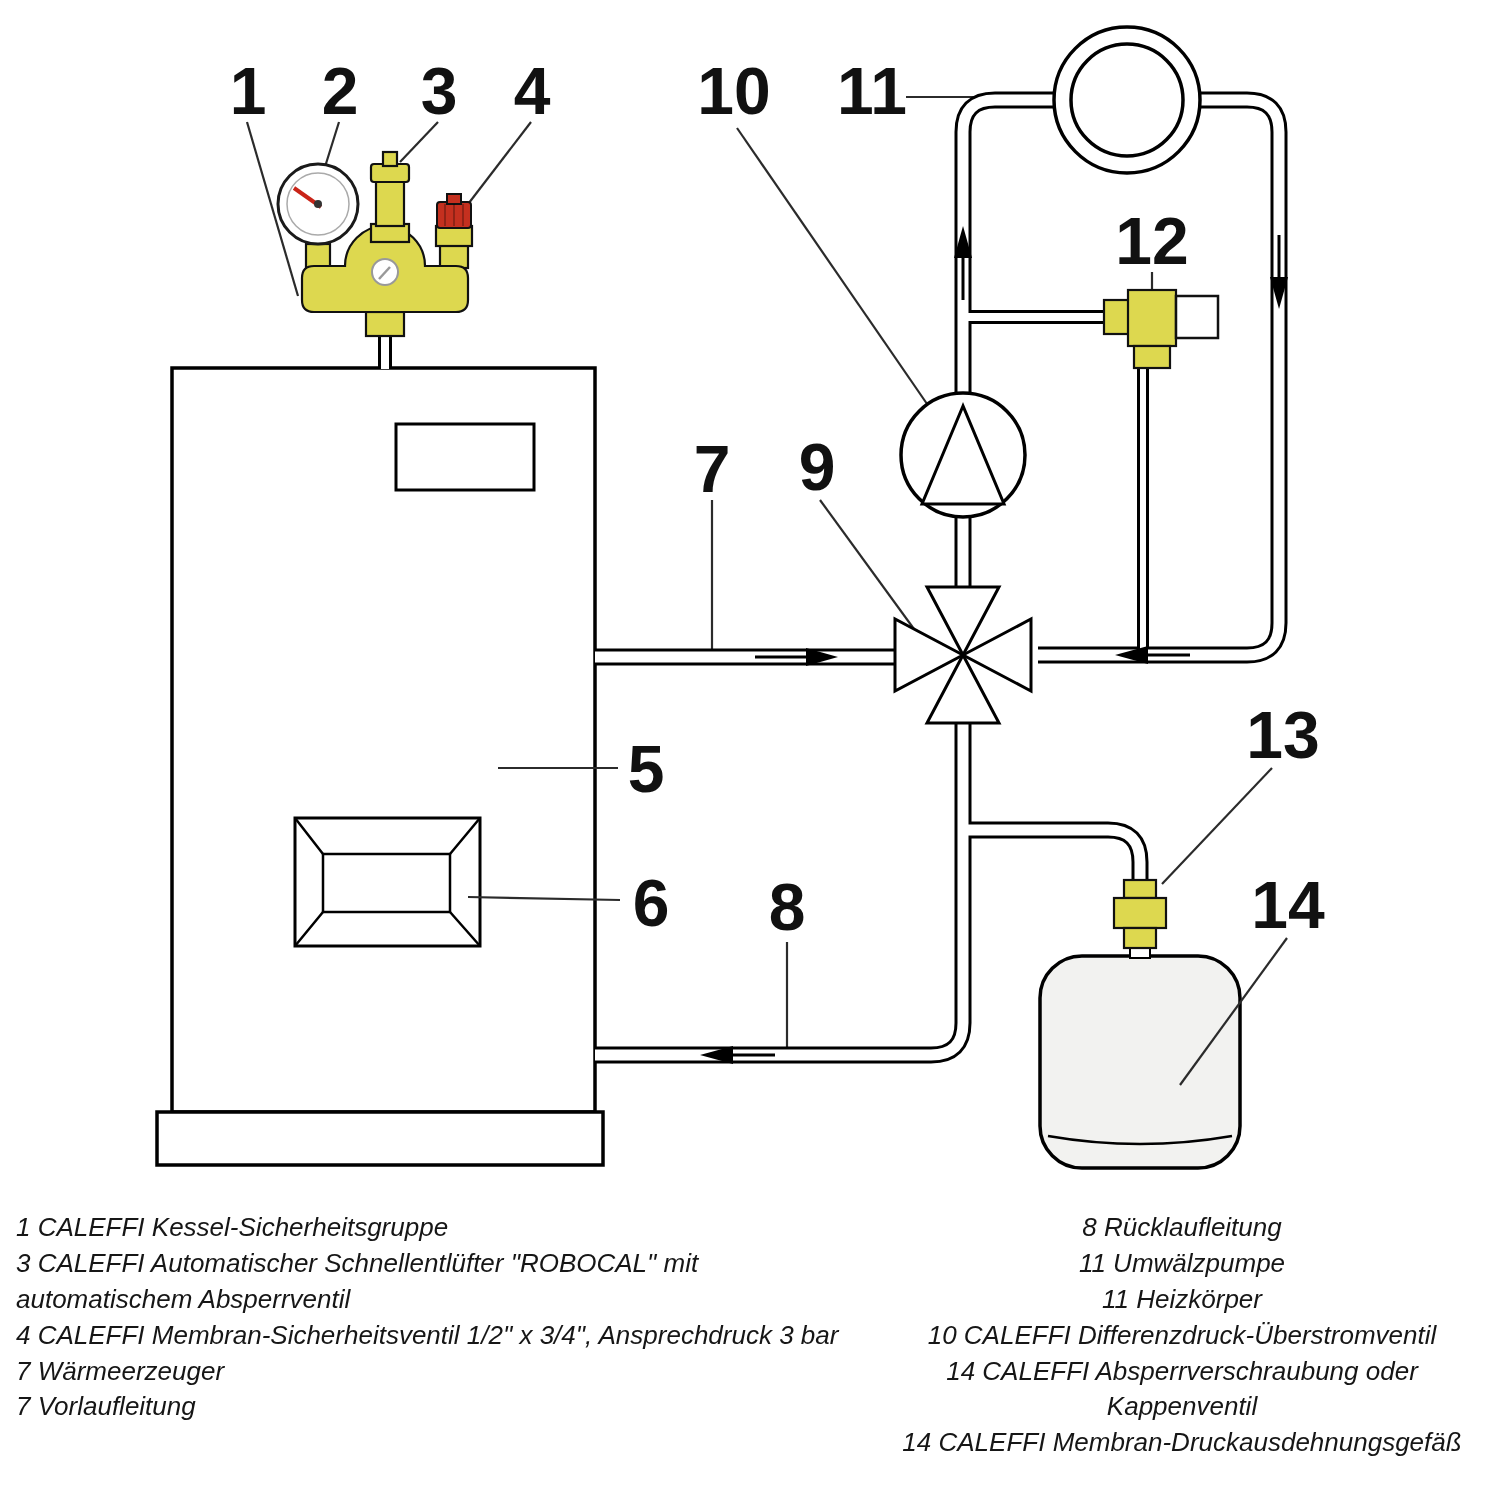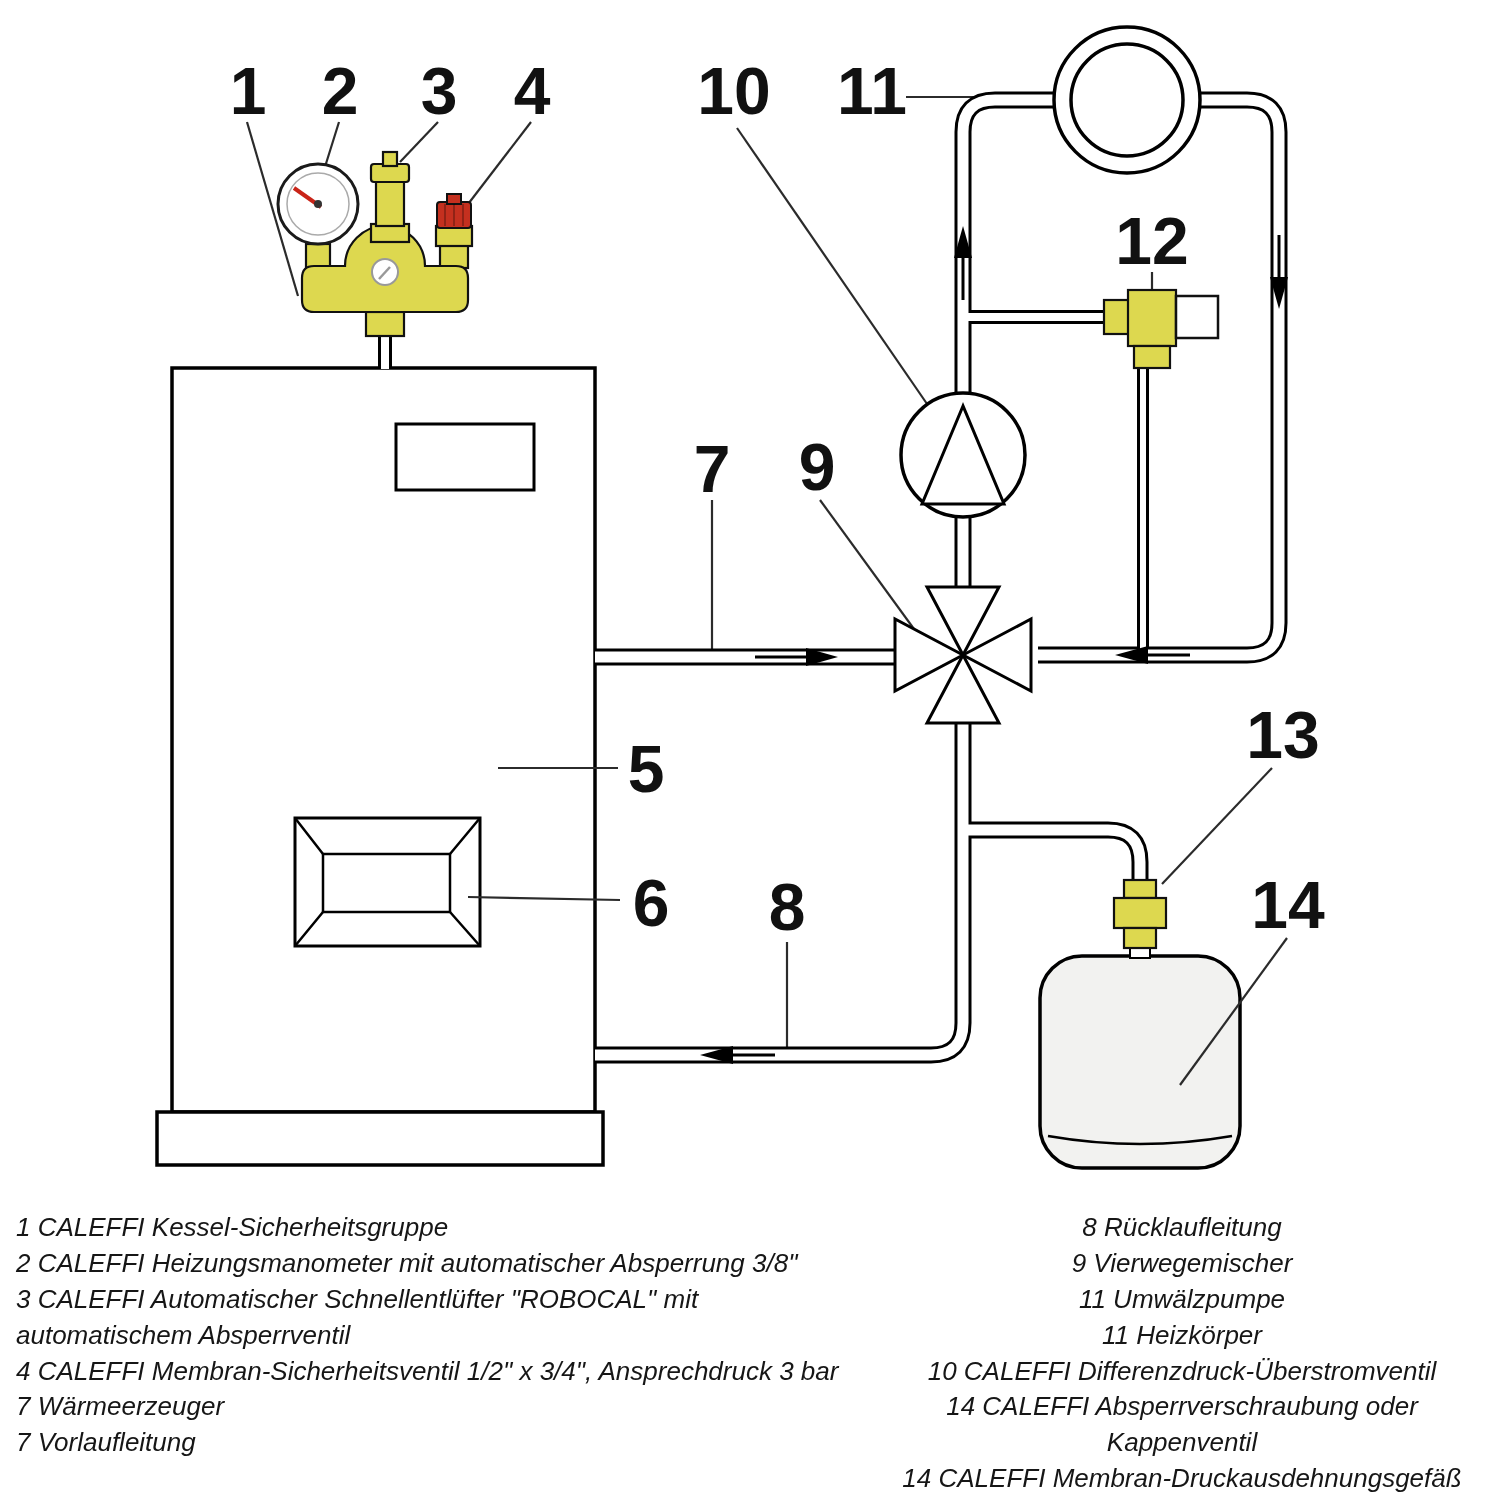--- a/index.html
+++ b/index.html
@@ -186,29 +186,27 @@
     <text class="callout" x="651" y="926">6</text>
     <text class="callout" x="787" y="930">8</text>
     <text class="callout" x="1283" y="758">13</text>
     <text class="callout" x="1288" y="928">14</text>
   </g>
 </svg>
 
   <div class="legend">
     <div class="legend-col legend-left">
       <div class="legend-item">1 CALEFFI Kessel-Sicherheitsgruppe</div>
-      <div class="legend-item">2 CALEFFI Heizungsmanometer mit automatischer Absperrung 3/8"</div>
       <div class="legend-item">3 CALEFFI Automatischer Schnellentlüfter "ROBOCAL" mit automatischem Absperrventil</div>
       <div class="legend-item">4 CALEFFI Membran-Sicherheitsventil 1/2" x 3/4", Ansprechdruck 3 bar</div>
       <div class="legend-item">7 Wärmeerzeuger</div>
       <div class="legend-item">7 Vorlaufleitung</div>
     </div>
     <div class="legend-col legend-right">
       <div class="legend-item">8 Rücklaufleitung</div>
-      <div class="legend-item">9 Vierwegemischer</div>
       <div class="legend-item">11 Umwälzpumpe</div>
       <div class="legend-item">11 Heizkörper</div>
       <div class="legend-item">10 CALEFFI Differenzdruck-Überstromventil</div>
       <div class="legend-item">14 CALEFFI Absperrverschraubung oder Kappenventil</div>
       <div class="legend-item">14 CALEFFI Membran-Druckausdehnungsgefäß</div>
     </div>
   </div>
 
 </div>
 

